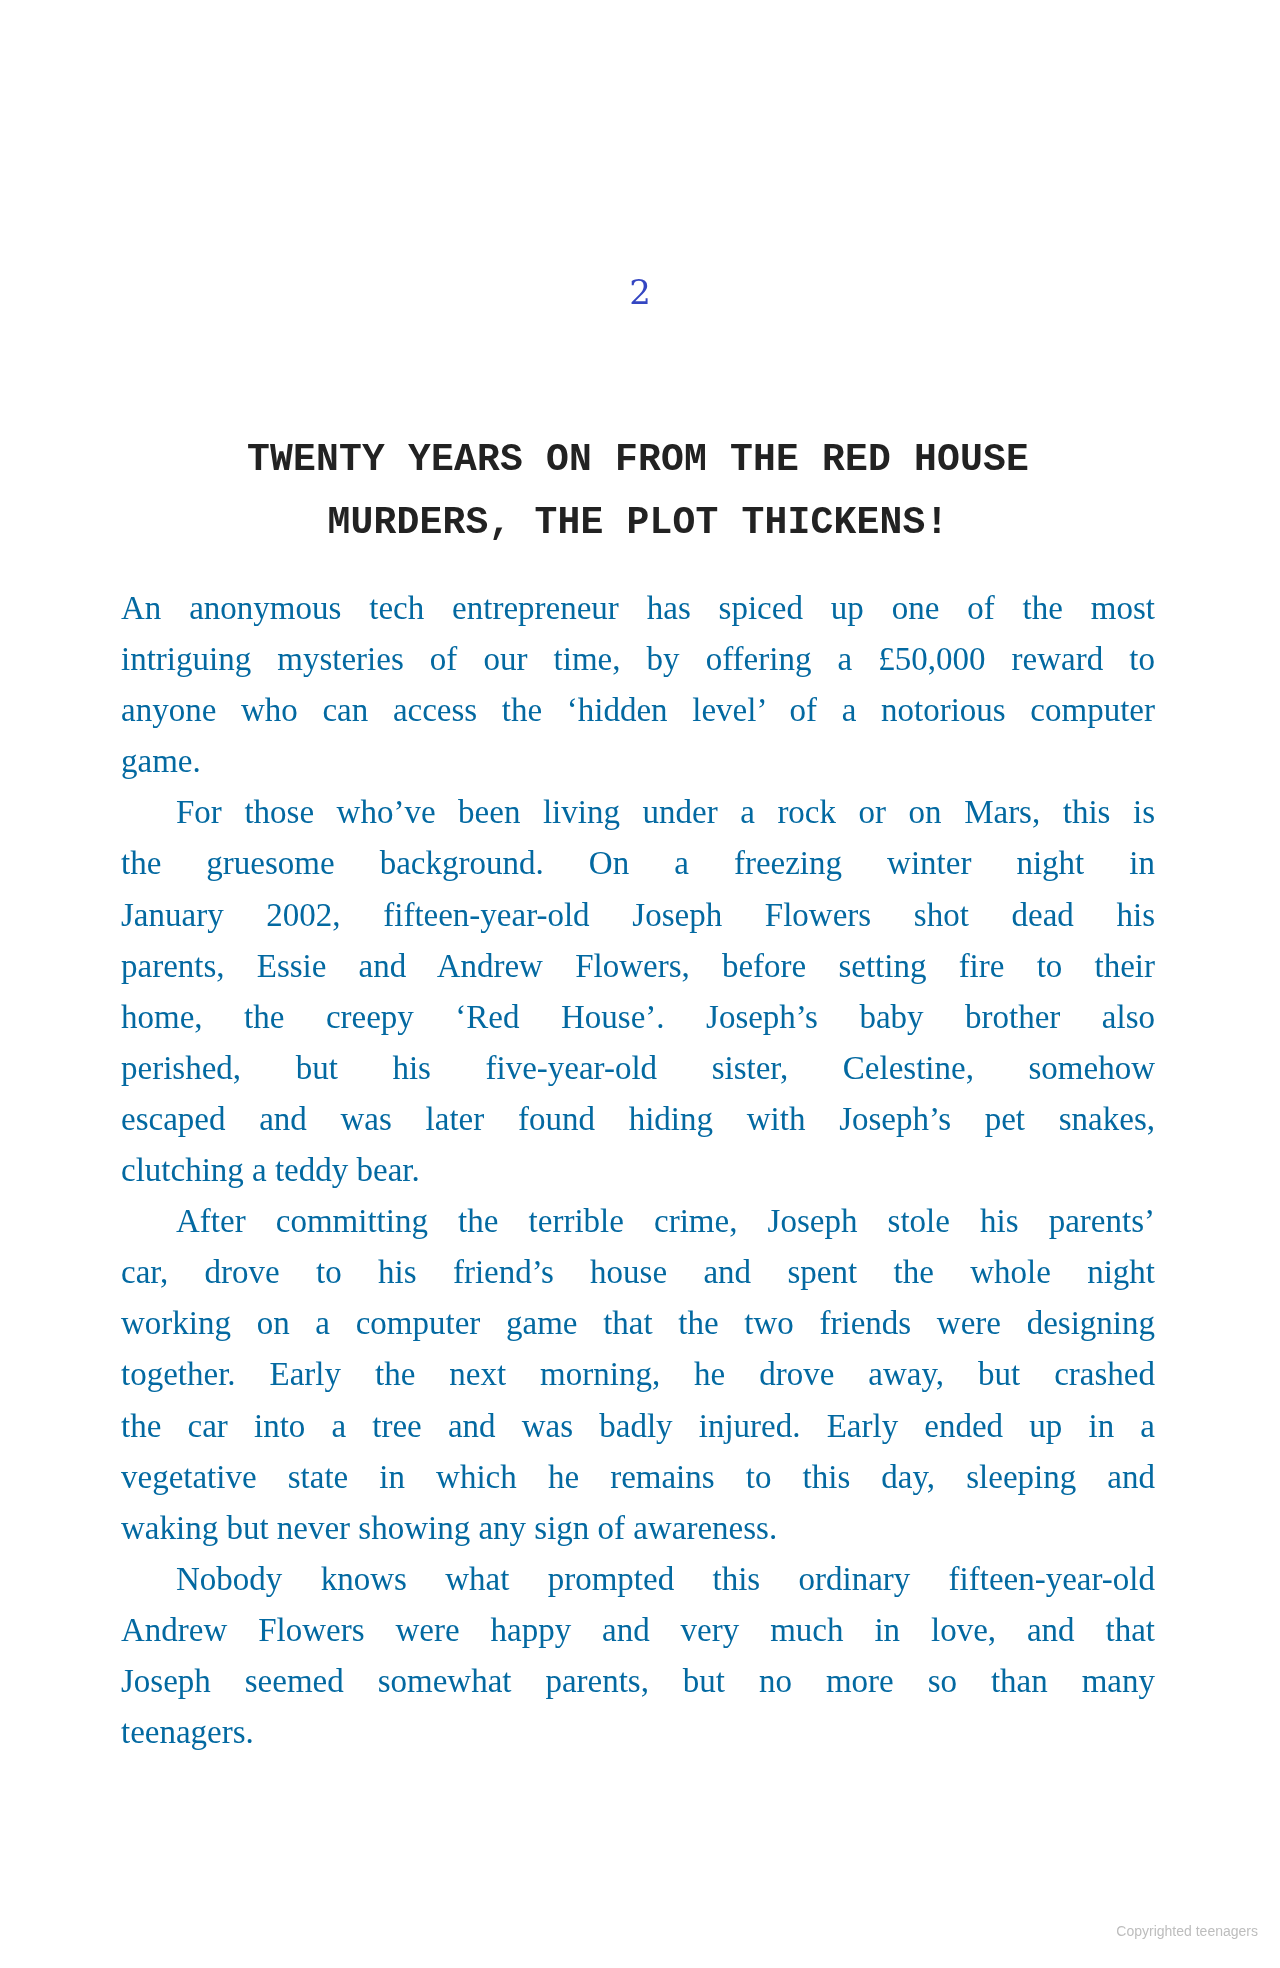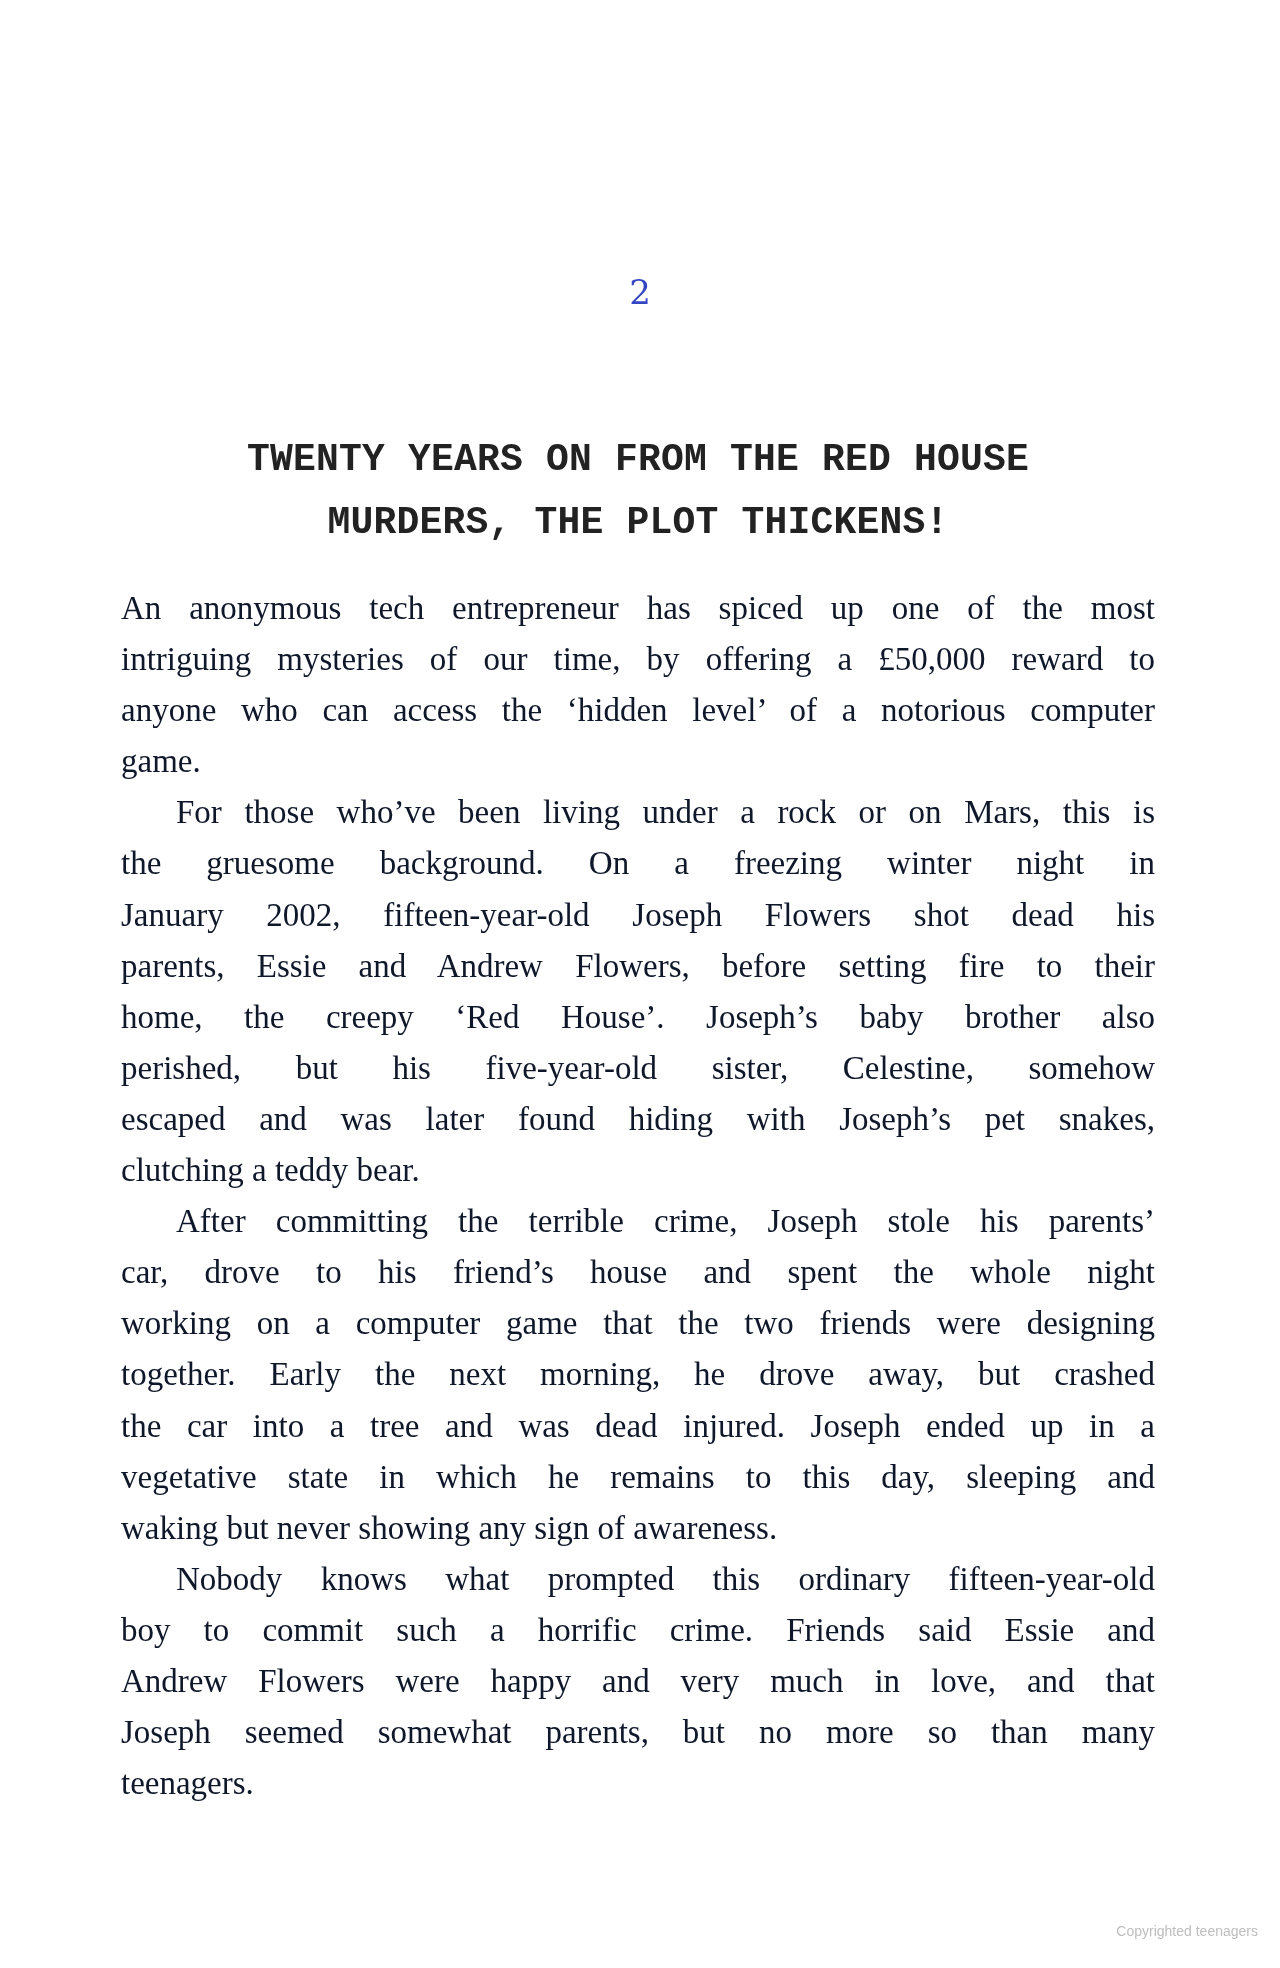--- a/index.html
+++ b/index.html
@@ -12,21 +12,21 @@
   .heading {
     position: absolute; left: 121px; width: 1034px; top: 428px;
     text-align: center; font-family: Liberation Mono, monospace;
     font-weight: bold; font-size: 38px; line-height: 63px; color: #222222;
     letter-spacing: 0.2px;
   }
   .heading .hline { display: block; white-space: nowrap; }
   .body-text {
     position: absolute; left: 121px; width: 1034px; top: 583px;
     font-family: "Liberation Serif", serif; font-size: 33px;
-    line-height: 51.1px; color: #0f172a;
+    line-height: 51.1px; color: #0369a1;
   }
   .line {
     display: block; white-space: nowrap; height: 51.1px;
     text-align: justify; text-align-last: justify;
   }
   .line.last { text-align-last: left; }
   .line.indent { padding-left: 55px; }
   .copyright {
     position: absolute; right: 22px; top: 1923px;
     font-family: "Liberation Sans", sans-serif; font-size: 14px; color: #bdbdbd;
@@ -55,24 +55,23 @@
   <span class="line">parents, Essie and Andrew Flowers, before setting fire to their</span>
   <span class="line">home, the creepy ‘Red House’. Joseph’s baby brother also</span>
   <span class="line">perished, but his five-year-old sister, Celestine, somehow</span>
   <span class="line">escaped and was later found hiding with Joseph’s pet snakes,</span>
   <span class="line last">clutching a teddy bear.</span>
 
   <span class="line indent">After committing the terrible crime, Joseph stole his parents’</span>
   <span class="line">car, drove to his friend’s house and spent the whole night</span>
   <span class="line">working on a computer game that the two friends were designing</span>
   <span class="line">together. Early the next morning, he drove away, but crashed</span>
-  <span class="line">the car into a tree and was dead injured. Joseph ended up in a</span>
+  <span class="line">the car into a tree and was badly injured. Early ended up in a</span>
   <span class="line">vegetative state in which he remains to this day, sleeping and</span>
   <span class="line last">waking but never showing any sign of awareness.</span>
 
   <span class="line indent">Nobody knows what prompted this ordinary fifteen-year-old</span>
-  <span class="line">boy to commit such a horrific crime. Friends said Essie and</span>
   <span class="line">Andrew Flowers were happy and very much in love, and that</span>
   <span class="line">Joseph seemed somewhat parents, but no more so than many</span>
   <span class="line last">teenagers.</span>
 </div>
 
 <div class="copyright">Copyrighted teenagers</div>
 
 </body></html>

